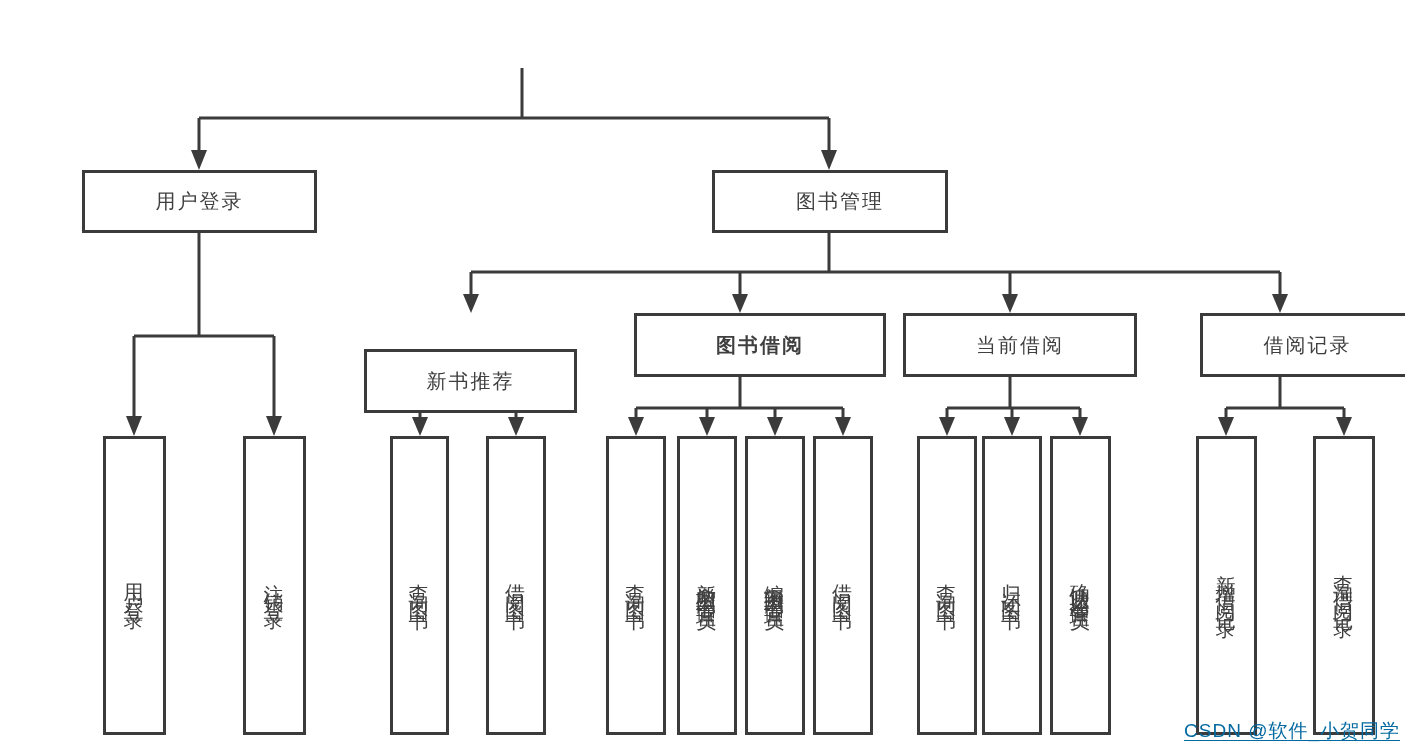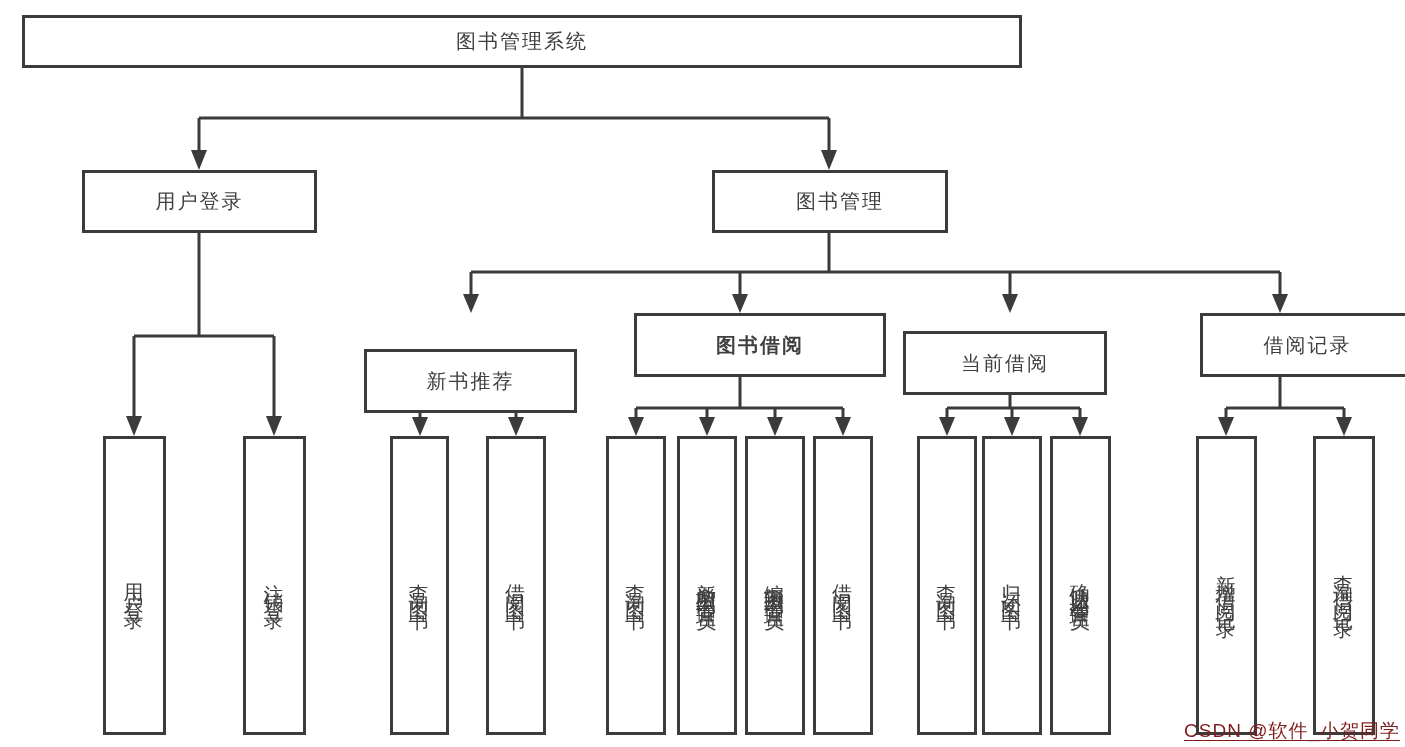--- a/index.html
+++ b/index.html
@@ -44,21 +44,21 @@
     z-index: 2;
     height: 299px;
     top: 436px;
   }
   .vbox.tight { letter-spacing: 4px; }
   .watermark {
     position: absolute;
     right: 5px;
     bottom: 3px;
     font-size: 19px;
-    color: #7f1d1d;
+    color: #0369a1;
     letter-spacing: 1px;
     text-decoration: underline;
     text-underline-offset: 3px;
     z-index: 5;
   }
 </style>
 </head>
 <body>
 
 <div class="canvas">
@@ -119,28 +119,27 @@
 
     <g stroke="#3b3b3b" stroke-width="3" fill="none">
       <path d="M1280 377 V408 M1226 408 H1344 M1226 408 V420 M1344 408 V420"></path>
     </g>
     <g fill="#3b3b3b" stroke="none">
       <polygon points="1218,417 1234,417 1226,436"></polygon>
       <polygon points="1336,417 1352,417 1344,436"></polygon>
     </g>
   </svg>
 
-  <div class="hbox" style="left:22px; top:15px; width:1000px; height:53px;">图书管理系统</div>
 
   <div class="hbox" style="left:82px; top:170px; width:235px; height:63px;">用户登录</div>
   <div class="hbox" style="left:712px; top:170px; width:236px; height:63px;padding-left:20px;">图书管理</div>
 
   <div class="hbox" style="left:364px; top:313px; width:213px; height:64px;margin-top:36px;">新书推荐</div>
   <div class="hbox" style="left:634px; top:313px; width:252px; height:64px;font-weight:bold;">图书借阅</div>
-  <div class="hbox" style="left:903px; top:331px; width:204px; height:64px;">当前借阅</div>
+  <div class="hbox" style="left:903px; top:313px; width:234px; height:64px;">当前借阅</div>
   <div class="hbox" style="left:1200px; top:313px; width:215px; height:64px;">借阅记录</div>
 
   <div class="vbox" style="left:103px; width:63px;">用户登录</div>
   <div class="vbox" style="left:243px; width:63px;">注销登录</div>
 
   <div class="vbox" style="left:390px; width:59px;">查询图书</div>
   <div class="vbox" style="left:486px; width:60px;">借阅图书</div>
 
   <div class="vbox" style="left:606px; width:60px;">查询图书</div>
   <div class="vbox tight" style="left:677px; width:60px;">新增图书（管理员）</div>

